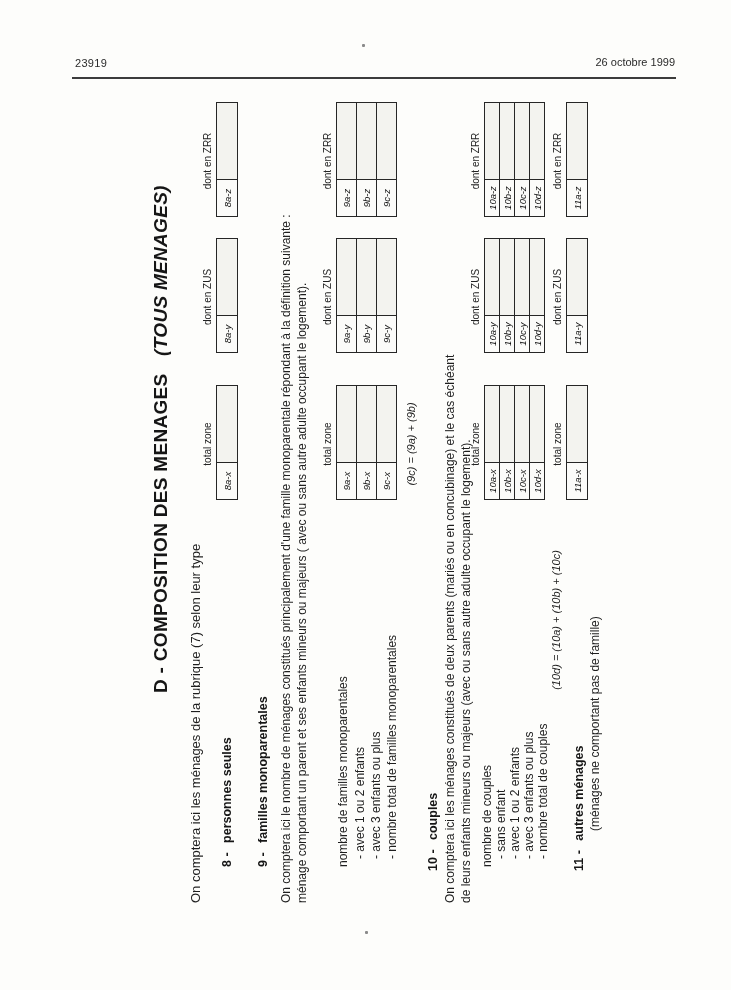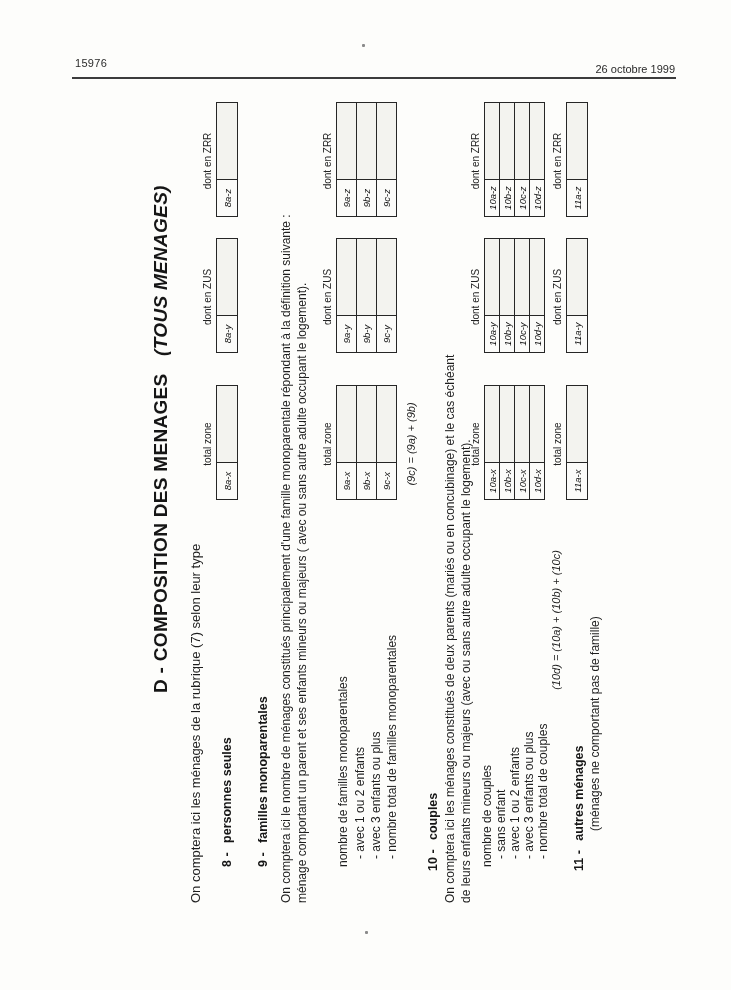--- a/index.html
+++ b/index.html
@@ -4,21 +4,21 @@
 <style>
   html, body { margin:0; padding:0; width:731px; height:990px; overflow:hidden; }
   body { background:#fdfdfb; font-family:"Liberation Sans", sans-serif; color:#1e1e1e;
          -webkit-font-smoothing:antialiased; position:relative; }
   .abs { position:absolute; }
 
   
   .jo-header { position:absolute; top:54px; left:73px; width:602px; height:22px; font-size:11px; color:#2a2a2a; }
   .jo-num   { position:absolute; left:2px; top:3px; letter-spacing:0.3px; }
   .jo-title { position:absolute; left:0; right:0; top:1px; text-align:center; letter-spacing:0.25px; }
-  .jo-date  { position:absolute; right:0; top:2px;margin-top:7px; }
+  .jo-date  { position:absolute; right:0; top:2px; }
   .jo-rule  { position:absolute; top:77px; left:72px; width:604px; height:2px; background:#3c3c3c; }
 
   
   .rot { position:absolute; left:140px; top:915px; width:825px; height:478px;
          transform:rotate(-90deg); transform-origin:0 0; }
 
   .form-title { font-size:19px; font-weight:bold; letter-spacing:0.3px; white-space:nowrap; color:#161616; }
   .form-title .suffix { font-style:italic; margin-left:12px; }
   .form-subtitle { font-size:13px; white-space:nowrap; }
 
@@ -40,21 +40,21 @@
   .rows22 td { height:20px; }
   .rows21 td { height:19px; }
   .rows16 td { height:14px; }
 
   .speck { position:absolute; background:#8a8a8a; width:3px; height:3px; border-radius:1px; }
 </style>
 </head>
 <body>
 
 <div class="jo-header">
-  <span class="jo-num">15976</span>
+  <span class="jo-num">23919</span>
   <span class="jo-date">26 octobre 1999</span>
 </div>
 <div class="jo-rule"></div>
 
 <div class="rot">
 
   <div class="form-title abs" style="left:222px; top:10px;">
     <span>D - COMPOSITION DES MENAGES</span>
     <span class="suffix">(TOUS MENAGES)</span>
   </div>

